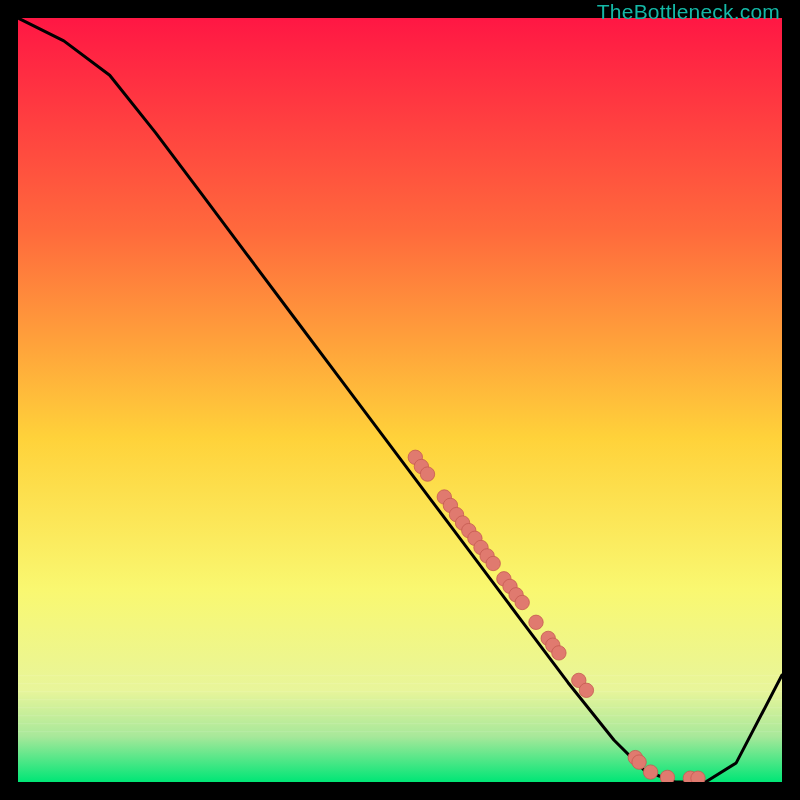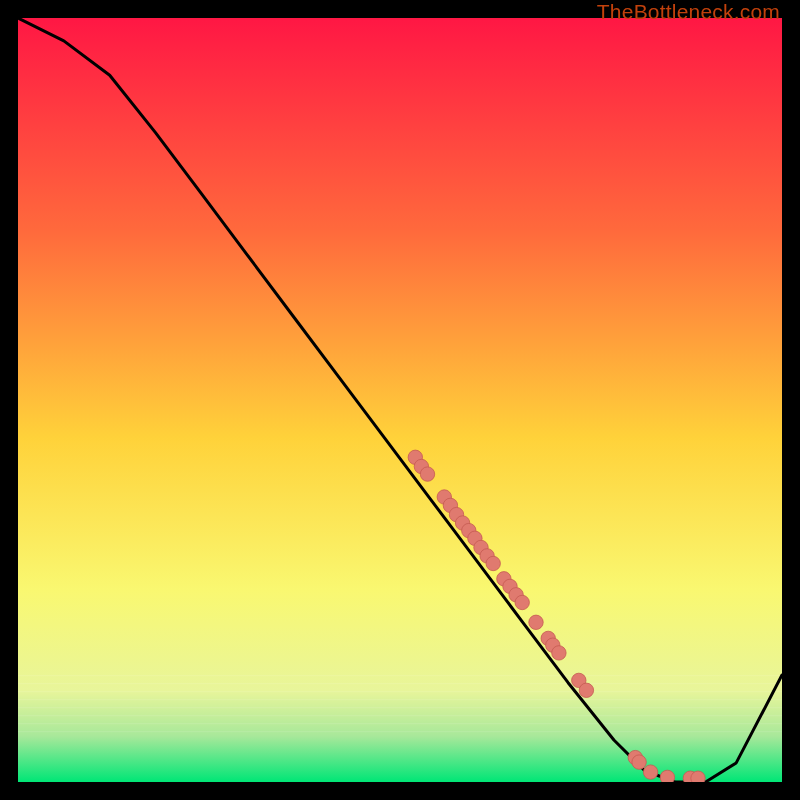--- a/index.html
+++ b/index.html
@@ -22,21 +22,21 @@
     top: 18px;
     width: 764px;
     height: 764px;
   }
   .watermark {
     position: absolute;
     top: 0px;
     right: 20px;
     font-family: Arial, Helvetica, sans-serif;
     font-size: 21px;
-    color: #c2410c;
+    color: #14b8a6;
     letter-spacing: 0.2px;
     pointer-events: none;
   }
   svg { display: block; }
 </style>
 </head>
 <body>
 
 <div class="stage">
   <div class="plot">

